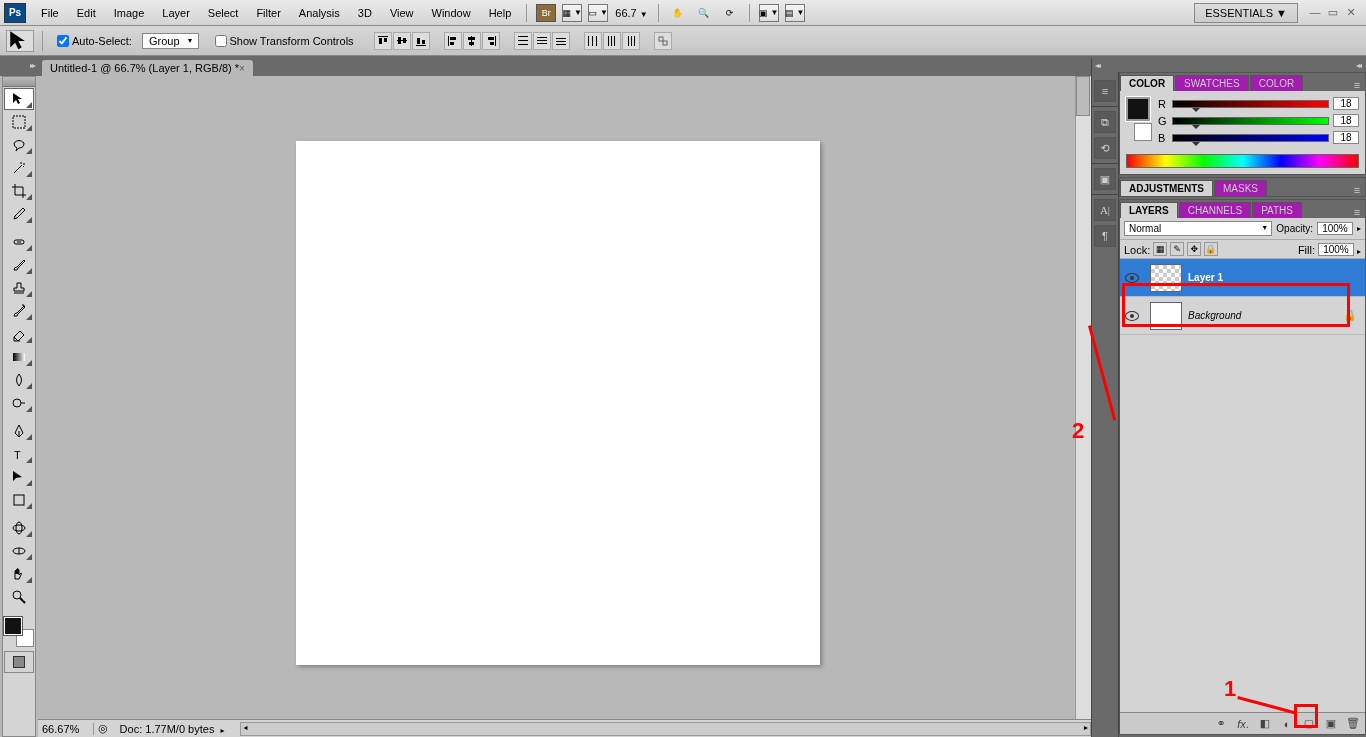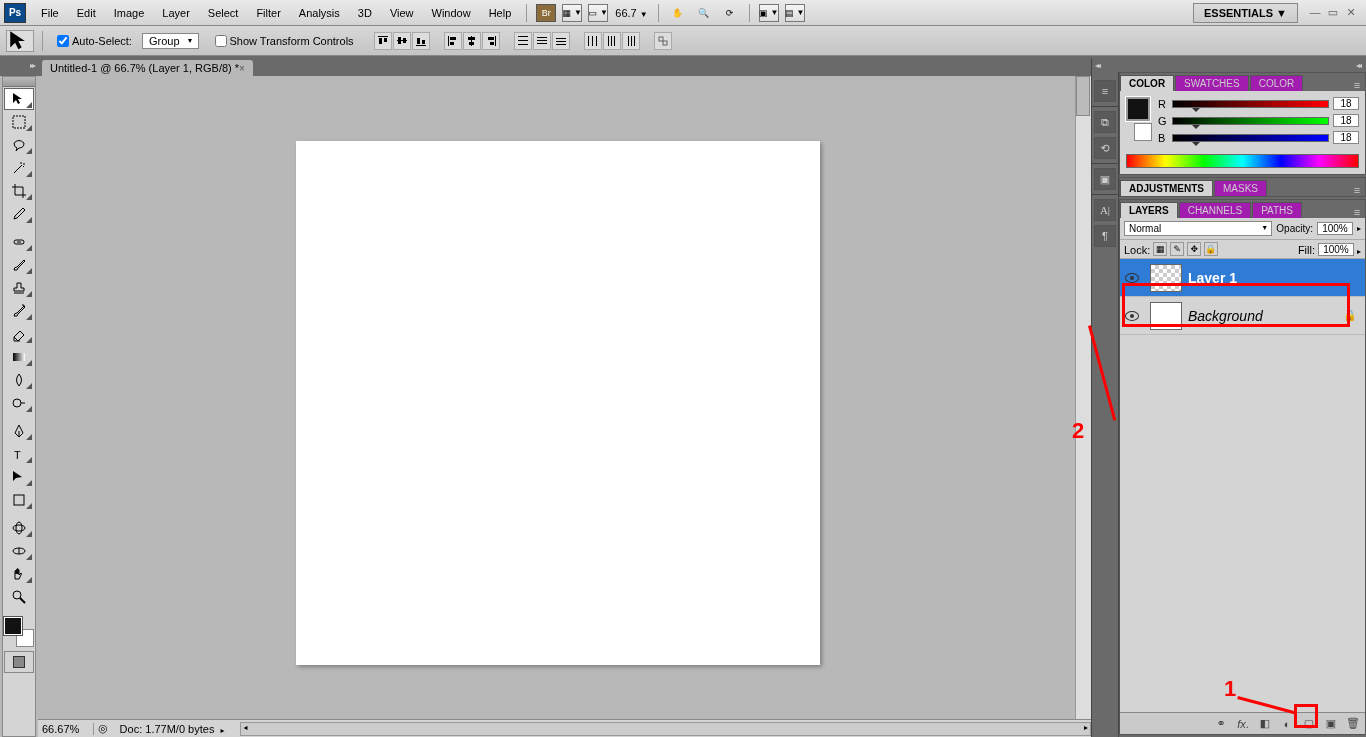--- a/index.html
+++ b/index.html
@@ -8,21 +8,21 @@
 
 .menubar { height: 26px; background: linear-gradient(#eaeaea,#d4d4d4); display: flex; align-items: center; border-bottom: 1px solid #888; }
 .ps-logo { width: 22px; height: 20px; background: #0a4a8a; color: #fff; font-weight: bold; display: flex; align-items: center; justify-content: center; margin: 0 6px 0 4px; border: 1px solid #333; font-size: 10px; }
 .menu-item { padding: 4px 9px; cursor: default; }
 .menu-sep { width: 1px; height: 18px; background: #999; margin: 0 6px; }
 .menu-icon { width: 20px; height: 18px; border: 1px solid #777; margin: 0 3px; display: flex; align-items: center; justify-content: center; background: linear-gradient(#f5f5f5,#ddd); font-size: 9px; }
 .menu-icon.br { background: #8a6d3b; color: #fff; border-color: #555; }
 .zoom-text { padding: 0 4px; }
 .drop-tri { font-size: 8px; padding-left: 3px; }
 .right-area { margin-left: auto; display: flex; align-items: center; padding-right: 6px; }
-.essentials { background: linear-gradient(#ddd,#ccc); padding: 3px 10px; border: 1px solid #888; margin-right: 8px; font-weight: bold; }
+.essentials { background: linear-gradient(#ddd,#ccc); padding: 3px 10px; border: 1px solid #888; margin-right: 8px; }
 .winbtn { width: 14px; height: 14px; margin: 0 2px; color: #666; text-align: center; line-height: 12px; }
 
 
 .optionsbar { height: 30px; background: linear-gradient(#d8d8d8,#c4c4c4); border-bottom: 1px solid #888; display: flex; align-items: center; padding-left: 6px; gap: 4px; }
 .opt-tool { width: 28px; height: 22px; border: 1px solid #999; background: #ddd; display: flex; align-items: center; justify-content: center; }
 .opt-check { display: flex; align-items: center; gap: 3px; margin: 0 6px; }
 .opt-check input { width: 12px; height: 12px; }
 .opt-select { border: 1px solid #888; background: #fff; padding: 1px 18px 1px 6px; position: relative; }
 .opt-select::after { content: "▼"; font-size: 7px; position: absolute; right: 4px; top: 3px; }
 .align-group { display: flex; gap: 1px; margin-left: 10px; }
@@ -103,21 +103,21 @@
 .lock-row .lico { width: 14px; height: 14px; border: 1px solid #999; display: flex; align-items: center; justify-content: center; font-size: 9px; }
 .lock-row .fill { margin-left: auto; }
 
 .layer-list { flex: 1; background: #d4d4d4; overflow: hidden; position: relative; }
 .layer { display: flex; align-items: center; height: 38px; border-bottom: 1px solid #bbb; }
 .layer .vis { width: 24px; display: flex; align-items: center; justify-content: center; }
 .layer .eye { width: 14px; height: 10px; border: 1px solid #333; border-radius: 50%; position: relative; }
 .layer .eye::after { content: ""; position: absolute; width: 4px; height: 4px; background: #333; border-radius: 50%; top: 2px; left: 4px; }
 .layer .thumb { width: 32px; height: 28px; border: 1px solid #666; background: #fff; margin: 0 6px; }
 .layer .thumb.checker { background: repeating-conic-gradient(#ccc 0 25%,#fff 0 50%) 0 0/8px 8px; }
-.layer .name { flex: 1; font-size: 14px; }
+.layer .name { flex: 1; font-size: 10px; }
 .layer.selected { background: #2e7cd6; color: #fff; }
 .layer.selected .name { font-weight: bold; }
 .layer .lock { padding-right: 8px; font-size: 11px; color: #555; }
 .layer.bg .name { font-style: italic; }
 
 .layer-foot { height: 22px; border-top: 1px solid #888; background: #cacaca; display: flex; align-items: center; justify-content: flex-end; padding: 0 4px; gap: 6px; }
 .lf-icon { width: 16px; height: 16px; display: flex; align-items: center; justify-content: center; color: #444; font-size: 11px; }
 
 
 .anno-box { position: absolute; border: 3px solid #f00; pointer-events: none; }

